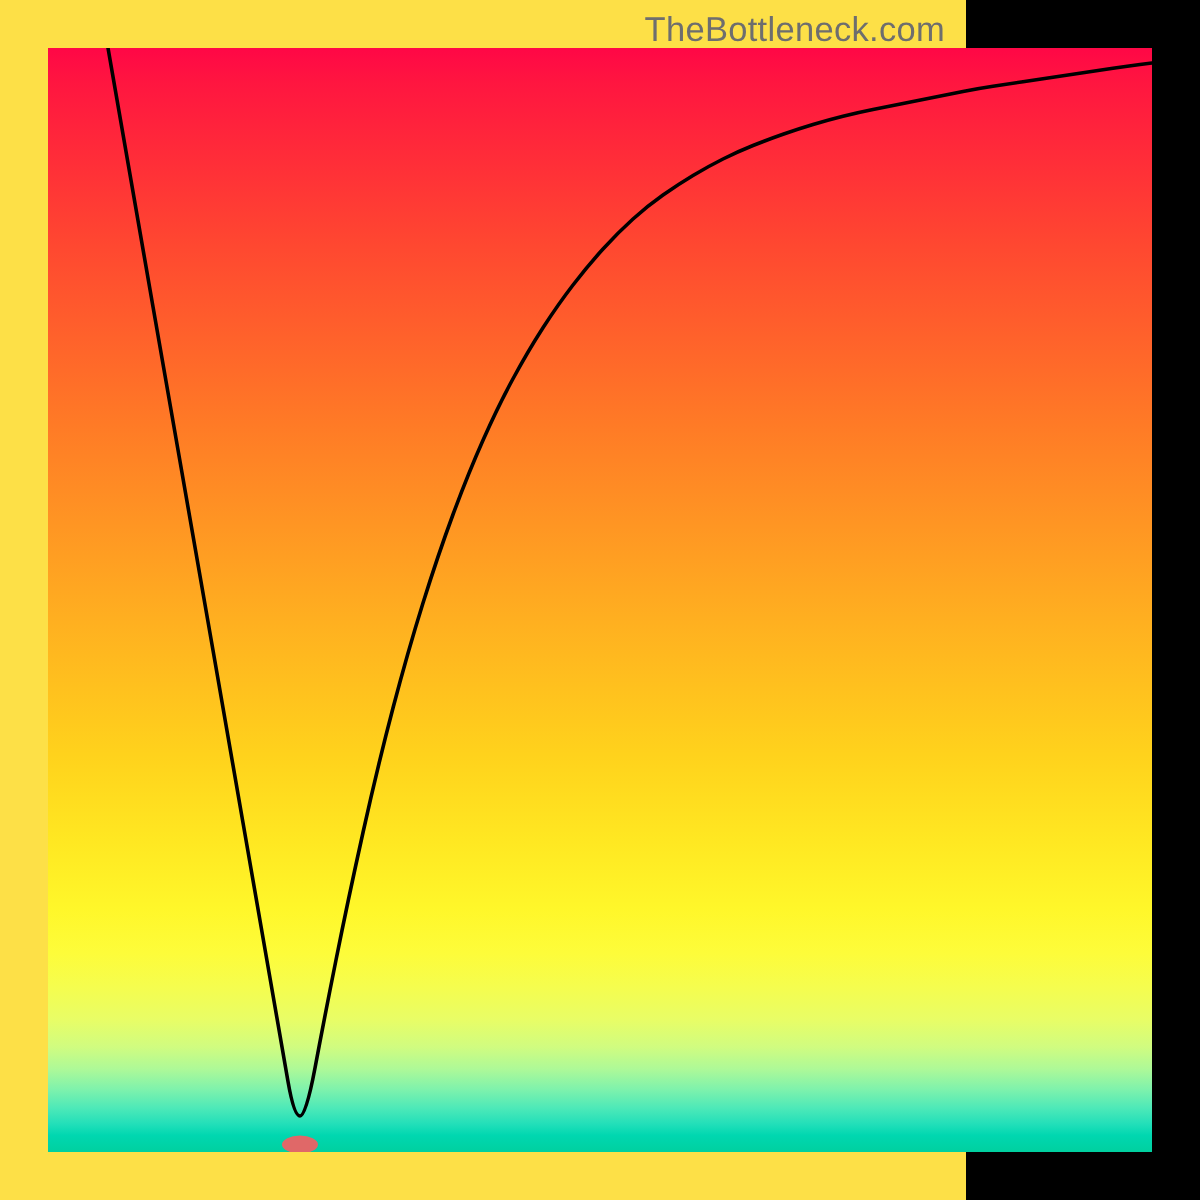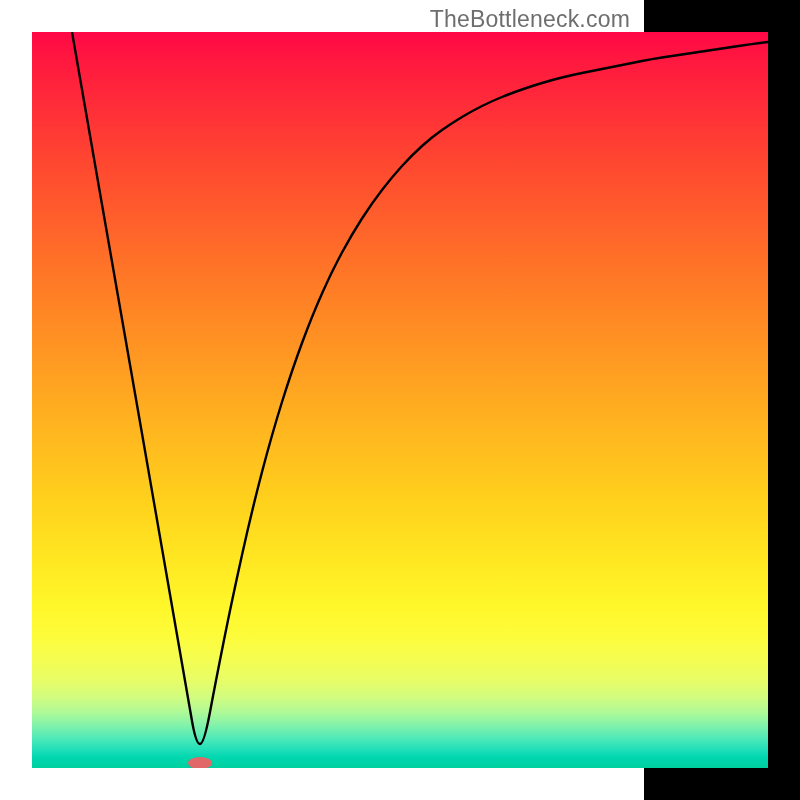--- a/index.html
+++ b/index.html
@@ -8,21 +8,21 @@
     width: 800px;
     height: 800px;
     background: #000;
     font-family: Arial, Helvetica, sans-serif;
     overflow: hidden;
   }
   .frame {
     position: relative;
     width: 644px;
     height: 800px;
-    background: #ffffff;
+    background: #fde047;
     text-align: center;
   }
   .plot-area {
     position: absolute;
     left: 32px;
     top: 32px;
     width: 736px;
     height: 736px;
     overflow: hidden;
   }

